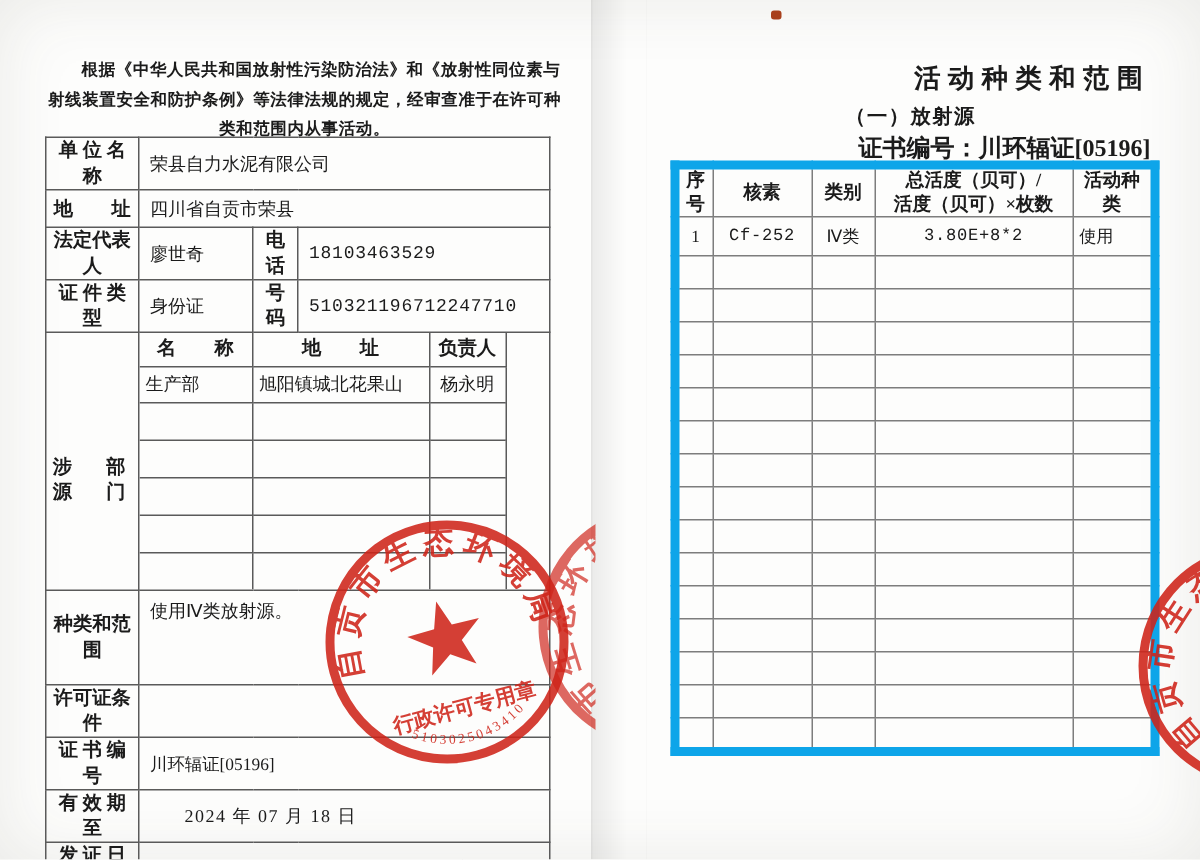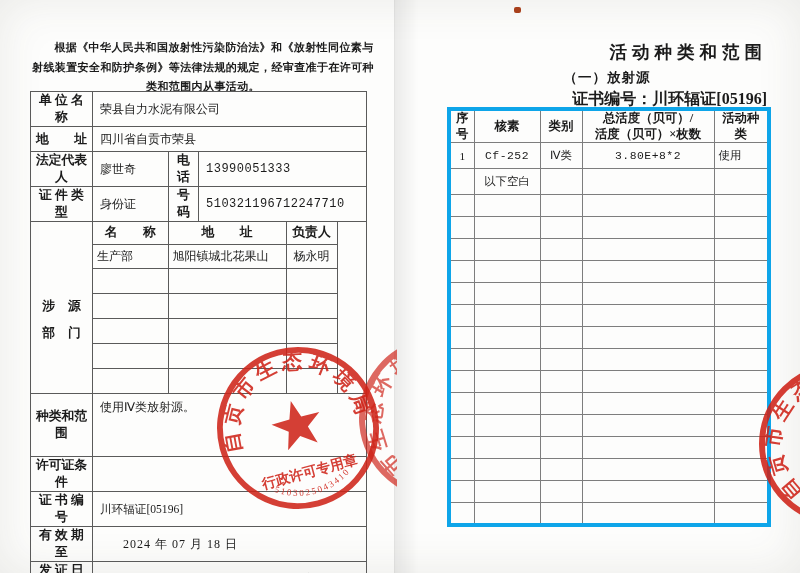--- a/index.html
+++ b/index.html
@@ -19,29 +19,29 @@
   .num{font-family:"Liberation Mono", monospace;font-size:10.8px;letter-spacing:.5px;}
   
   td.deptcell{padding:0 !important;vertical-align:top;}
   #dtable{width:100%;height:100%;}
   #dtable td{border:1px solid #5a5a5a;font-size:12px;padding:0 4px;}
   #dtable tr:first-child td{border-top:none;}
   #dtable tr:last-child td{border-bottom:none;}
   #dtable td:first-child{border-left:none;}
   #dtable td.strip{border-right:none;border-top:none;border-bottom:none;}
   #dtable td.h{font-weight:bold;font-size:12.8px;text-align:center;}
-  .deptlab{display:flex;flex-direction:column;align-items:center;justify-content:space-between;gap:10px;height:100%;margin-top:24px;}
+  .deptlab{display:flex;align-items:center;justify-content:flex-end;gap:10px;height:100%;margin-top:24px;}
   .scopeval{vertical-align:top !important;padding-top:5px !important;font-size:11.6px;margin-left:14px;}
   .dateval{padding-left:30px !important;font-size:12px;letter-spacing:1px;}
   
   .rtitle{position:absolute;left:447px;top:40px;width:320px;text-align:right;font-size:17.5px;font-weight:bold;letter-spacing:5px;}
   .rsub{position:absolute;left:447px;top:69px;width:320px;text-align:center;font-size:13.5px;font-weight:bold;letter-spacing:1px;}
   .rcert{position:absolute;left:447px;top:89px;width:320px;text-align:right;font-size:16px;font-weight:bold;}
   
-  #rtable{position:absolute;left:447px;top:107px;width:320px;border:4px solid #0ea5e9;}
+  #rtable{position:absolute;left:447px;top:107px;width:320px;border:6px solid #0ea5e9;}
   #rtable td{border:1px solid #7d7d7d;font-size:11.4px;text-align:center;padding:0 2px;overflow:hidden;}
   #rtable td.h{font-weight:bold;font-size:12.4px;line-height:1.25;}
   #rtable td.kindval{text-align:left;padding-left:4px;}
   
   .stampwrap{position:absolute;pointer-events:none;}
   .stamp{mix-blend-mode:multiply;}
   .clip{position:absolute;overflow:hidden;pointer-events:none;}
   .clip svg{position:absolute;}
   svg text{font-family:"Liberation Serif", serif;}
 </style>
@@ -68,21 +68,21 @@
       <td class="val" colspan="3">荣县自力水泥有限公司</td>
     </tr>
     <tr style="height:25px">
       <td class="lab">地　　址</td>
       <td class="val" colspan="3">四川省自贡市荣县</td>
     </tr>
     <tr style="height:25px">
       <td class="lab">法定代表人</td>
       <td class="val">廖世奇</td>
       <td class="lab">电 话</td>
-      <td class="val num">13990051333</td>
+      <td class="val num">18103463529</td>
     </tr>
     <tr style="height:25px">
       <td class="lab">证 件 类 型</td>
       <td class="val">身份证</td>
       <td class="lab">号 码</td>
       <td class="val num">510321196712247710</td>
     </tr>
     <tr style="height:172px">
       <td class="lab">
         <div class="deptlab">
@@ -185,27 +185,20 @@
       </td>
       <td class="h">活动种类</td>
     </tr>
     <tr style="height:26px">
       <td>1</td>
       <td class="num">Cf-252</td>
       <td>Ⅳ类</td>
       <td class="num">3.80E+8*2</td>
       <td class="kindval">使用</td>
     </tr>
-    <tr style="height:26px">
-      <td></td>
-      <td>以下空白</td>
-      <td></td>
-      <td></td>
-      <td></td>
-    </tr>
     <tr style="height:22px">
           <td></td>
           <td></td>
           <td></td>
           <td></td>
           <td></td>
         </tr>
     <tr style="height:22px">
           <td></td>
           <td></td>

